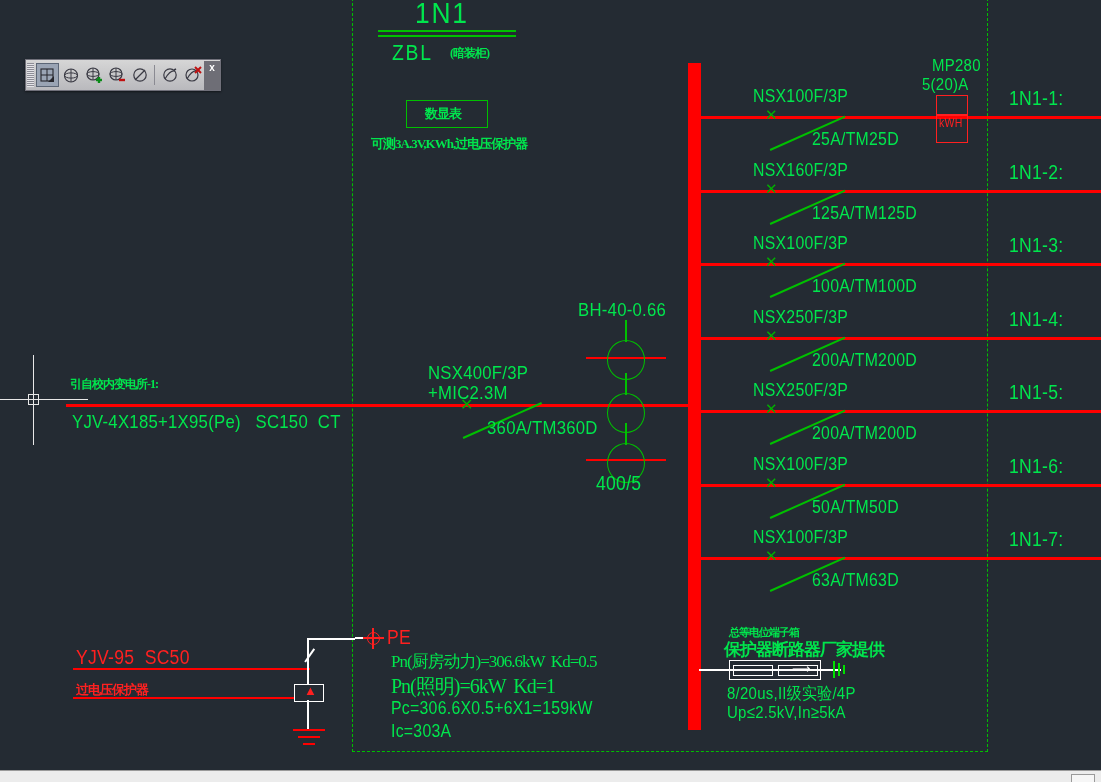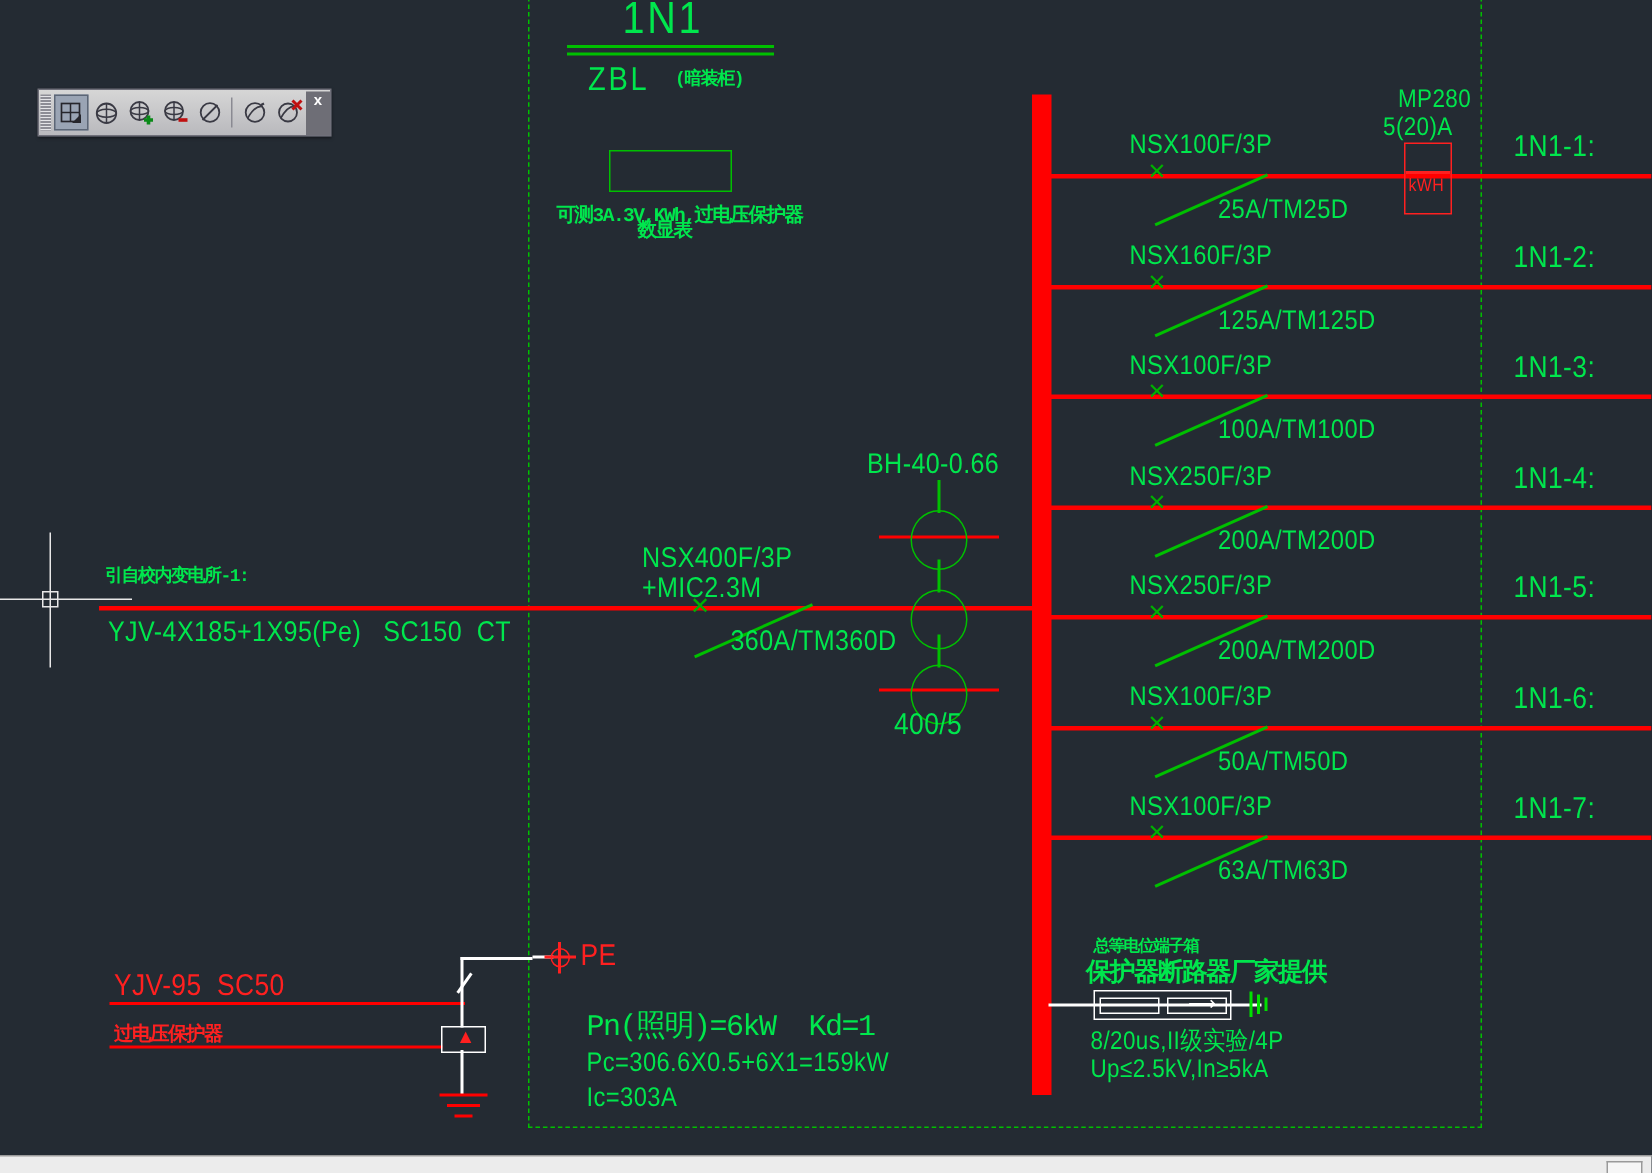--- a/index.html
+++ b/index.html
@@ -14,21 +14,21 @@
   .ln{position:absolute;}
   .red{background:#ff0000;}
   .grn{background:#00e000;}
   .wht{background:#ffffff;}
 
   .txt{position:absolute;white-space:pre;line-height:1;}
   .g{color:#00e64d;}
   .r{color:#ff2020;}
   .w{color:#ffffff;}
 
-  .cn{font-family:Liberation Mono, monospace;font-weight:bold;
+  .cn{font-family:Liberation Serif, serif;font-weight:bold;
       letter-spacing:-1px;}
 
   
   .cad{font-family:"Liberation Sans",sans-serif;
        transform:scaleX(.88);transform-origin:left top;letter-spacing:.3px;}
 
   
   #enclosure{position:absolute;left:352px;top:-2px;width:636px;height:754px;
              border:1.6px dashed #00c000;box-sizing:border-box;}
 
@@ -111,21 +111,21 @@
 
   <div id="enclosure"></div>
 
   <div class="txt g cad" style="left:415px;top:-2px;font-size:30px;letter-spacing:2px;">1N1</div>
   <div class="ul" style="left:378px;top:30px;width:138px;"></div>
   <div class="ul" style="left:378px;top:35px;width:138px;"></div>
   <div class="txt g cad" style="left:392px;top:42px;font-size:22px;letter-spacing:2px;">ZBL</div>
   <div class="txt g cn" style="left:450px;top:47px;font-size:12px;">(暗装柜)</div>
 
   <div id="dm-box"></div>
-  <div class="txt g cn" style="left:425px;top:107px;font-size:13px;margin-top:40px;">数显表</div>
+  <div class="txt g cn" style="left:425px;top:107px;font-size:13px;">数显表</div>
   <div class="txt g cn" style="left:371px;top:137px;font-size:13px;">可测3A.3V,KWh,过电压保护器</div>
 
   <div id="cross-h"></div>
   <div id="cross-v"></div>
   <div id="cross-box"></div>
 
   <div class="txt g cn" style="left:70px;top:378px;font-size:12px;">引自校内变电所-1:</div>
   <div class="ln red" style="left:66px;top:404px;width:622px;height:3px;"></div>
   <div class="txt g cad" style="left:72px;top:412px;font-size:19px;">YJV-4X185+1X95(Pe)   SC150  CT</div>
 
@@ -216,20 +216,21 @@
   <div class="txt g cn" style="left:729px;top:627px;font-size:11px;">总等电位端子箱</div>
   <div class="txt g cn" style="left:724px;top:641px;font-size:17px;">保护器断路器厂家提供</div>
   <div class="txt g cad" style="left:727px;top:685px;font-size:17px;">8/20us,II级实验/4P</div>
   <div class="txt g cad" style="left:727px;top:704px;font-size:17px;">Up≤2.5kV,In≥5kA</div>
 
   <div class="ln wht" style="left:355px;top:637px;width:14px;height:2px;"></div>
   <div id="pe-mark"></div>
   <div class="pe-tick" style="left:363px;top:637px;width:21px;height:1.8px;"></div>
   <div class="pe-tick" style="left:372px;top:628px;width:1.8px;height:21px;"></div>
   <div class="txt r cad" style="left:387px;top:627px;font-size:20px;">PE</div>
+  <div class="txt g cn" style="left:391px;top:653px;font-size:17px;font-weight:normal;">Pn(厨房动力)=306.6kW  Kd=0.5</div>
   <div class="txt g cn" style="left:391px;top:676px;font-size:20px;font-weight:normal;">Pn(照明)=6kW  Kd=1</div>
   <div class="txt g cad" style="left:391px;top:699px;font-size:18px;">Pc=306.6X0.5+6X1=159kW</div>
   <div class="txt g cad" style="left:391px;top:722px;font-size:18px;">Ic=303A</div>
 
   <div class="txt r cad" style="left:76px;top:647px;font-size:20px;">YJV-95  SC50</div>
   <div class="ln red" style="left:73px;top:668px;width:237px;height:2px;"></div>
   <div class="txt r cn" style="left:76px;top:683px;font-size:13px;">过电压保护器</div>
   <div class="ln red" style="left:73px;top:697px;width:222px;height:2px;"></div>
 
   <div class="ln wht" style="left:307px;top:638px;width:2.4px;height:47px;"></div>

